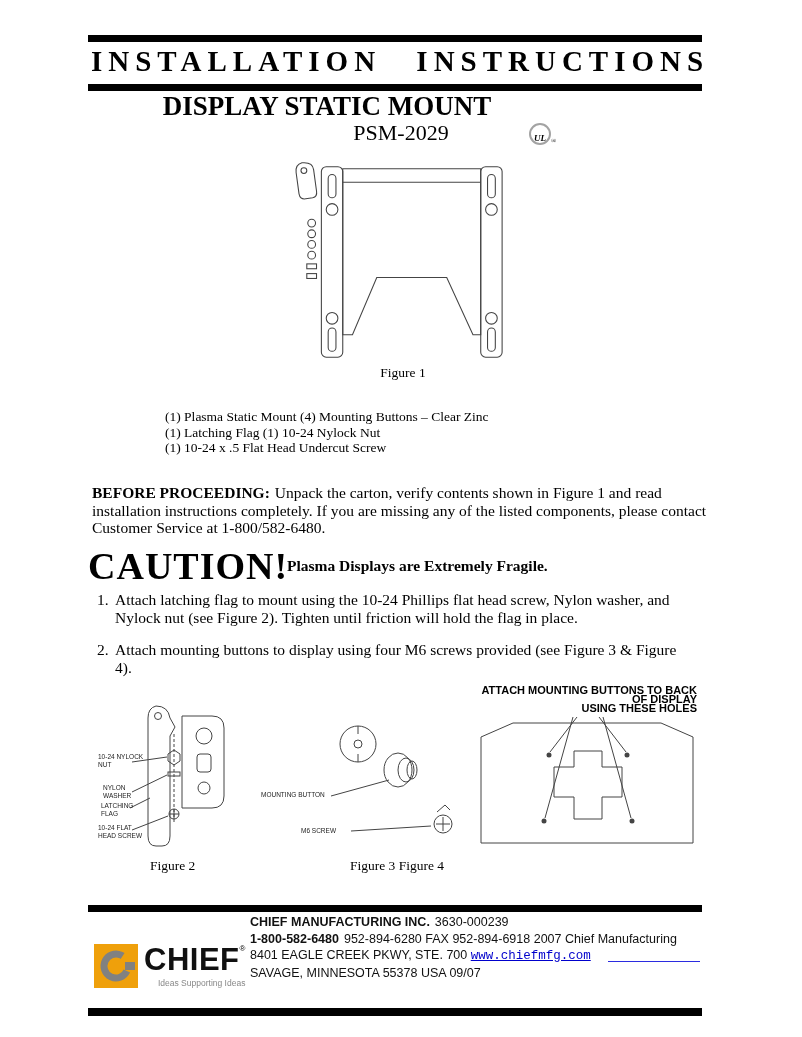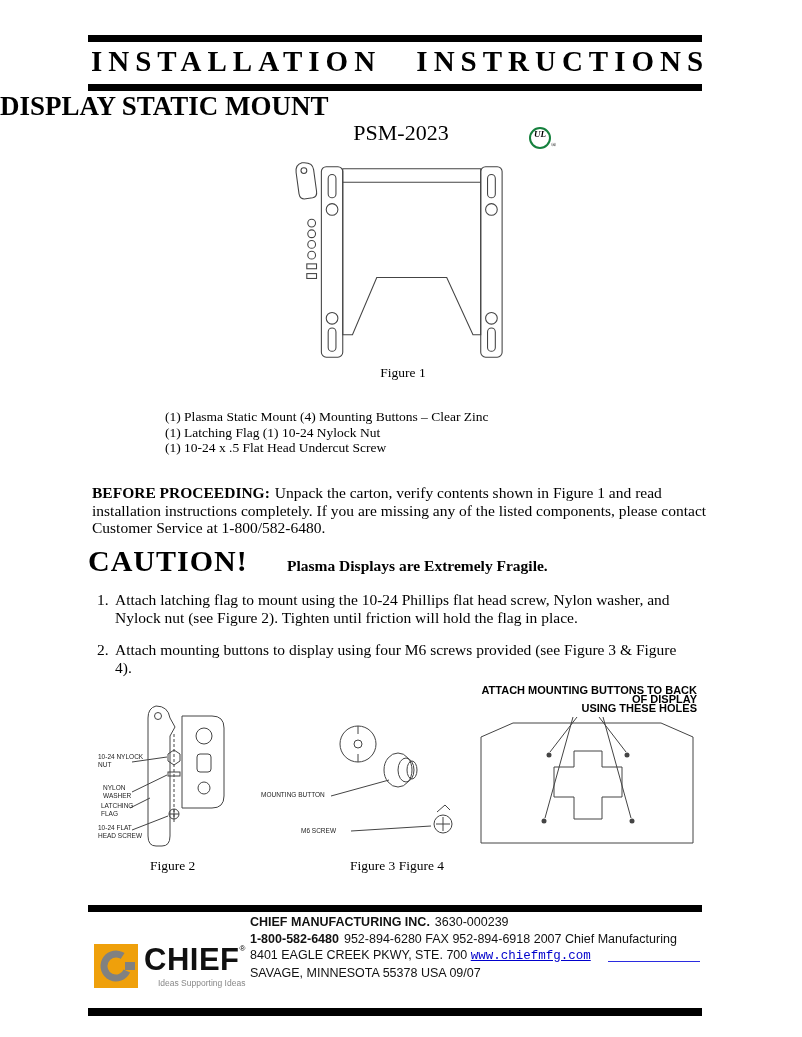--- a/index.html
+++ b/index.html
@@ -7,38 +7,38 @@
         font-family:"Liberation Serif",serif;color:#000;overflow:hidden;}
 
   .bar{position:absolute;left:88px;width:614px;background:#000;}
   .bar-top1{top:35px;height:7px;}
   .bar-top2{top:84px;height:7px;}
   .bar-foot-top{top:905px;height:7px;}
   .bar-foot-bottom{top:1008px;height:8px;}
 
   .main-title{position:absolute;left:91px;top:45px;width:620px;font-size:29px;
               letter-spacing:6px;word-spacing:22px;white-space:nowrap;font-weight:700;}
-  .product-title{position:absolute;left:0;top:91px;width:654px;text-align:left;
+  .product-title{position:absolute;left:0;top:91px;width:654px;text-align:center;
                  font-size:27px;font-weight:700;}
   .model{position:absolute;left:0;top:120px;width:802px;text-align:center;font-size:22px;}
   .ul-badge{position:absolute;left:529px;top:123px;}
-  .ul-circle{display:inline-flex;align-items:flex-start;justify-content:center;width:18px;height:18px;
-             border:2px solid #15803d;border-radius:50%;font-style:italic;font-weight:700;font-size:9px;}
+  .ul-circle{display:inline-flex;align-items:flex-end;justify-content:center;width:18px;height:18px;
+             border:2px solid #a3a3a3;border-radius:50%;font-style:italic;font-weight:700;font-size:9px;}
   .ul-reg{font-size:7px;vertical-align:bottom;}
 
   .fig1{position:absolute;left:283px;top:157px;width:240px;margin:0;}
   .fig1 figcaption{text-align:center;font-size:13.5px;margin-top:2px;}
 
   .parts{position:absolute;left:165px;top:409px;font-size:13.5px;line-height:15.5px;}
 
   .before{position:absolute;left:92px;top:484px;width:620px;margin:0;
           font-size:15.5px;line-height:17.5px;}
   .before b{margin-right:5px;margin-top:46px;}
 
-  .caution{position:absolute;left:88px;top:544px;font-size:30px;font-weight:700;letter-spacing:1px;}
+  .caution{position:absolute;left:88px;top:544px;font-size:38px;font-weight:700;letter-spacing:1px;}
   .caution-text{position:absolute;left:287px;top:557px;font-size:15.5px;font-weight:700;}
 
   .step{position:absolute;left:97px;width:600px;font-size:15.5px;line-height:18px;display:flex;}
   .step-1{top:591px;}
   .step-2{top:641px;}
   .step-num{flex:none;width:18px;}
 
   .figbox{position:absolute;margin:0;}
   .fig2{left:98px;top:698px;width:150px;height:154px;}
   .fig3{left:253px;top:698px;width:218px;height:154px;}
@@ -72,21 +72,21 @@
 </head>
 <body>
 
 <div class="page">
 
   <div class="bar bar-top1"></div>
   <div class="main-title">INSTALLATION INSTRUCTIONS</div>
   <div class="bar bar-top2"></div>
 
   <div class="product-title">DISPLAY STATIC MOUNT</div>
-  <div class="model">PSM-2023</div>
+  <div class="model">PSM-2029</div>
   <span class="ul-badge"><span class="ul-circle">
         <span>UL</span>
       </span><span class="ul-reg">®</span></span>
 
   <figure class="fig1">
     <svg viewBox="0 0 240 212" width="240" height="206">
       <g fill="none" stroke="#444" stroke-width="1.1">
         <path d="M16,6 q-7,2 -6,10 l3,22 q1,6 7,5 l7,-1 q5,-1 4,-7 l-3,-22 q-1,-8 -12,-7 z"></path>
         <circle cx="18" cy="14" r="3"></circle>
         <circle cx="26" cy="68" r="4"></circle>

